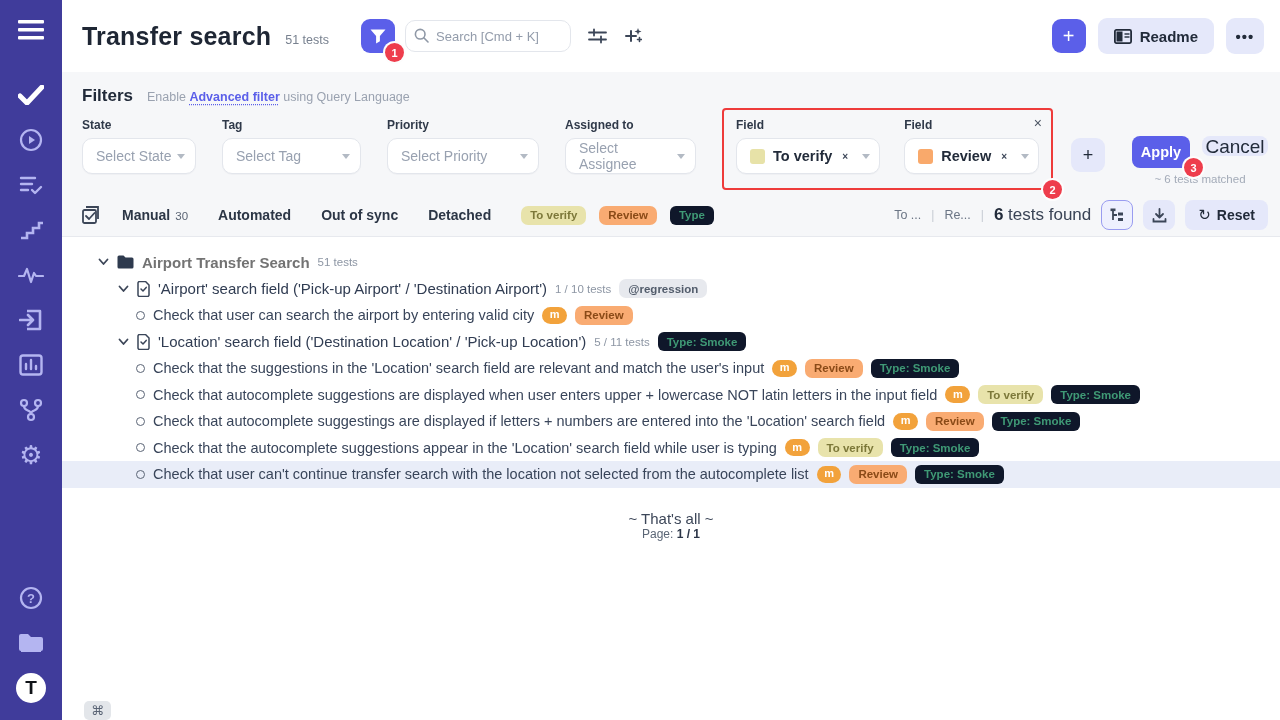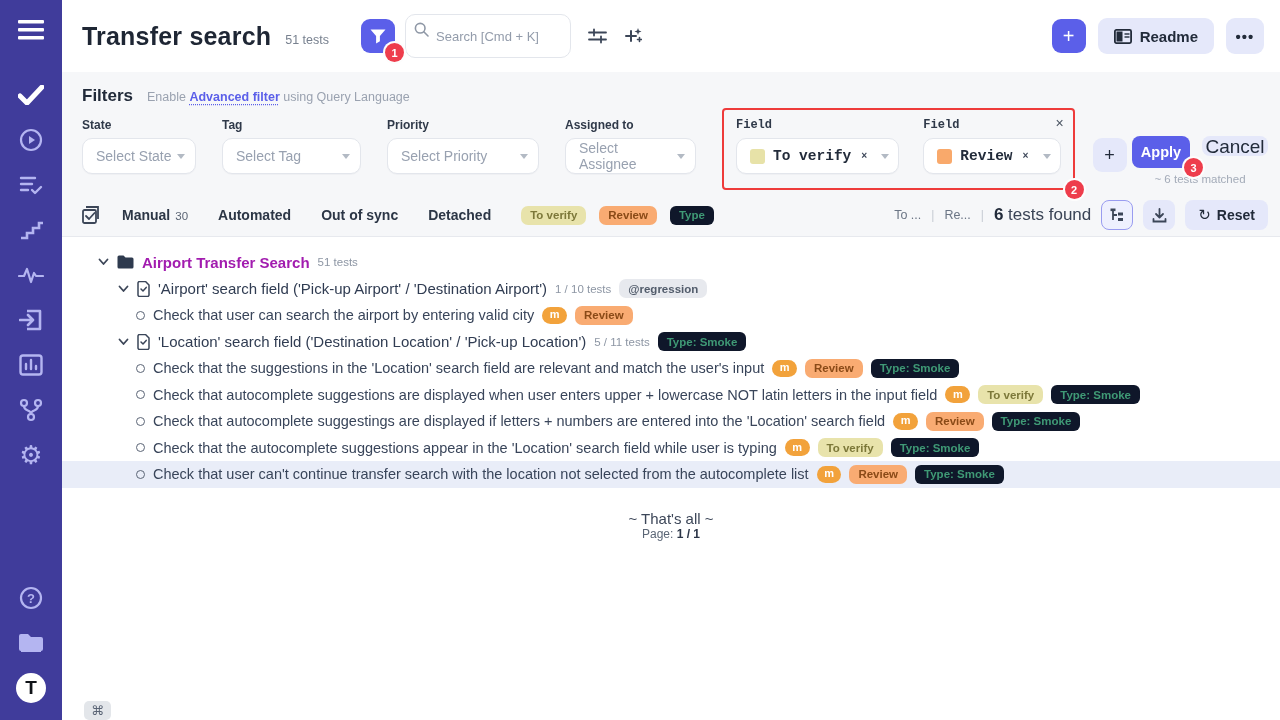--- a/index.html
+++ b/index.html
@@ -21,21 +21,21 @@
   
   .main { flex:1; display:flex; flex-direction:column; min-width:0; }
 
   
   .header { height:72px; background:#fff; display:flex; align-items:center; padding:0 16px 0 20px; }
   .page-title { font-size:25px; font-weight:800; color:#1e2634; letter-spacing:.2px; }
   .tests-count { font-size:12.5px; color:#78818f; margin-left:14px; margin-top:8px; }
   .filter-btn-wrap { position:relative; margin-left:32px; }
   .filter-btn { width:34px; height:34px; border-radius:9px; background:#5b5fe9; border:none; display:flex; align-items:center; justify-content:center; cursor:pointer; }
   .search-wrap { position:relative; margin-left:10px; }
-  .search-input { width:166px; height:44px; border:1px solid #e3e6ec; border-radius:10px; padding:0 10px 0 30px; font-size:13px; color:#39455a; outline:none; font-family:inherit; }
+  .search-input { width:166px; height:32px; border:1px solid #e3e6ec; border-radius:10px; padding:0 10px 0 30px; font-size:13px; color:#39455a; outline:none; font-family:inherit; }
   .search-input::placeholder { color:#939cab; }
   .search-ic { position:absolute; left:9px; top:8px; }
   .hdr-ic { margin-left:17px; cursor:pointer; display:flex; align-items:center; }
   .hdr-right { margin-left:auto; display:flex; align-items:center; gap:12px; }
   .btn-plus { width:34px; height:34px; border-radius:9px; background:#5b5fe9; color:#fff; font-size:20px; font-weight:400; border:none; display:flex; align-items:center; justify-content:center; cursor:pointer; }
   .btn-soft { height:36px; border-radius:9px; background:#e5e8fa; border:none; color:#222b3a; font-size:15px; font-weight:700; display:flex; align-items:center; justify-content:center; gap:8px; padding:0 16px; cursor:pointer; font-family:inherit; }
   .btn-more { width:38px; padding:0; letter-spacing:1px; font-size:15px; }
 
   
   .filters-panel { background:#f6f7f9; border-bottom:1px solid #e7e9ee; padding:14px 12px 0 20px; }
@@ -43,21 +43,21 @@
   .filters-title { font-size:17px; font-weight:800; color:#222b3a; }
   .filters-hint { font-size:12.5px; color:#9aa2b0; }
   .adv-link { color:#5b5fe9; font-weight:700; text-decoration:underline dotted; text-underline-offset:3px; cursor:pointer; }
   .filters-controls { display:flex; align-items:flex-start; }
   .fgroup { margin-right:26px; }
   .flabel { font-size:12px; font-weight:700; color:#2f3949; margin-bottom:6px; }
   .select { height:36px; background:#fff; border:1px solid #e3e6ec; border-radius:10px; display:flex; align-items:center; padding:0 10px 0 13px; font-size:14px; color:#98a1b0; cursor:pointer; box-shadow:0 1px 1px rgba(30,40,60,.03); }
   .caret { width:0; height:0; border-left:4px solid transparent; border-right:4px solid transparent; border-top:5px solid #b3bac4; margin-left:auto; }
   .w-state{width:114px;} .w-tag{width:139px;} .w-priority{width:152px;} .w-assignee{width:131px;}
   .red-box { position:relative; border:2px solid #ee3b3b; border-radius:4px; padding:8px 12px 14px; display:flex; gap:24px; margin-top:-10px; margin-right:18px; }
-  .red-box .fgroup { margin-right:0;font-family:Liberation Mono, monospace; }
+  .red-box .fgroup { margin-right:0; }
   .box-close { position:absolute; top:6px; right:9px; font-size:14px; color:#4b5563; cursor:pointer; line-height:1; }
   .fld-select { color:#222b3a; font-weight:700; font-size:14.5px; gap:8px; width:auto; padding-right:9px; }
   .swatch { width:15px; height:15px; border-radius:3px; flex-shrink:0; }
   .sw-verify { background:#e7e2a8; }
   .sw-review { background:#f9a96b; }
   .pill-x { font-size:10px; color:#3c4658; font-weight:700; margin-left:2px; cursor:pointer; }
   .fld-select .caret { margin-left:6px; }
   .add-filter-btn { width:34px; height:34px; margin-top:20px; border-radius:9px; background:#e5e8fa; border:none; color:#222b3a; font-size:18px; cursor:pointer; }
   .apply-group { position:relative; margin-left:auto; margin-top:18px; text-align:center; }
   .apply-row { display:flex; gap:12px; }
@@ -93,21 +93,21 @@
   .reset-btn { padding:0 13px; gap:6px; font-size:14px; font-weight:700; color:#222b3a; font-family:inherit; }
   .reset-glyph { font-size:15px; font-weight:400; }
 
   
   .tree { padding-top:12px; }
   .trow { display:flex; align-items:center; gap:8px; height:26.5px; cursor:pointer; }
   .lvl0 { padding-left:36px; }
   .lvl1 { padding-left:56px; }
   .lvl2 { padding-left:74px; }
   .chev { flex-shrink:0; }
-  .fname { font-size:15px; font-weight:700; color:#a21caf; }
+  .fname { font-size:15px; font-weight:700; color:#737373; }
   .sname { font-size:15px; color:#303c52; }
   .tname { font-size:14.5px; color:#39455a; }
   .meta { font-size:11.5px; color:#8d96a4; }
   .circ { width:9px; height:9px; border:1.4px solid #5b6576; border-radius:50%; flex-shrink:0; }
   .hl { background:#e9edf8; }
   .tree-footer { margin-top:22px; text-align:center; }
   .thats-all { font-size:15px; color:#3c4658; }
   .page-line { font-size:12px; color:#5a6575; }
   .page-line b { color:#2b3547; }
 

